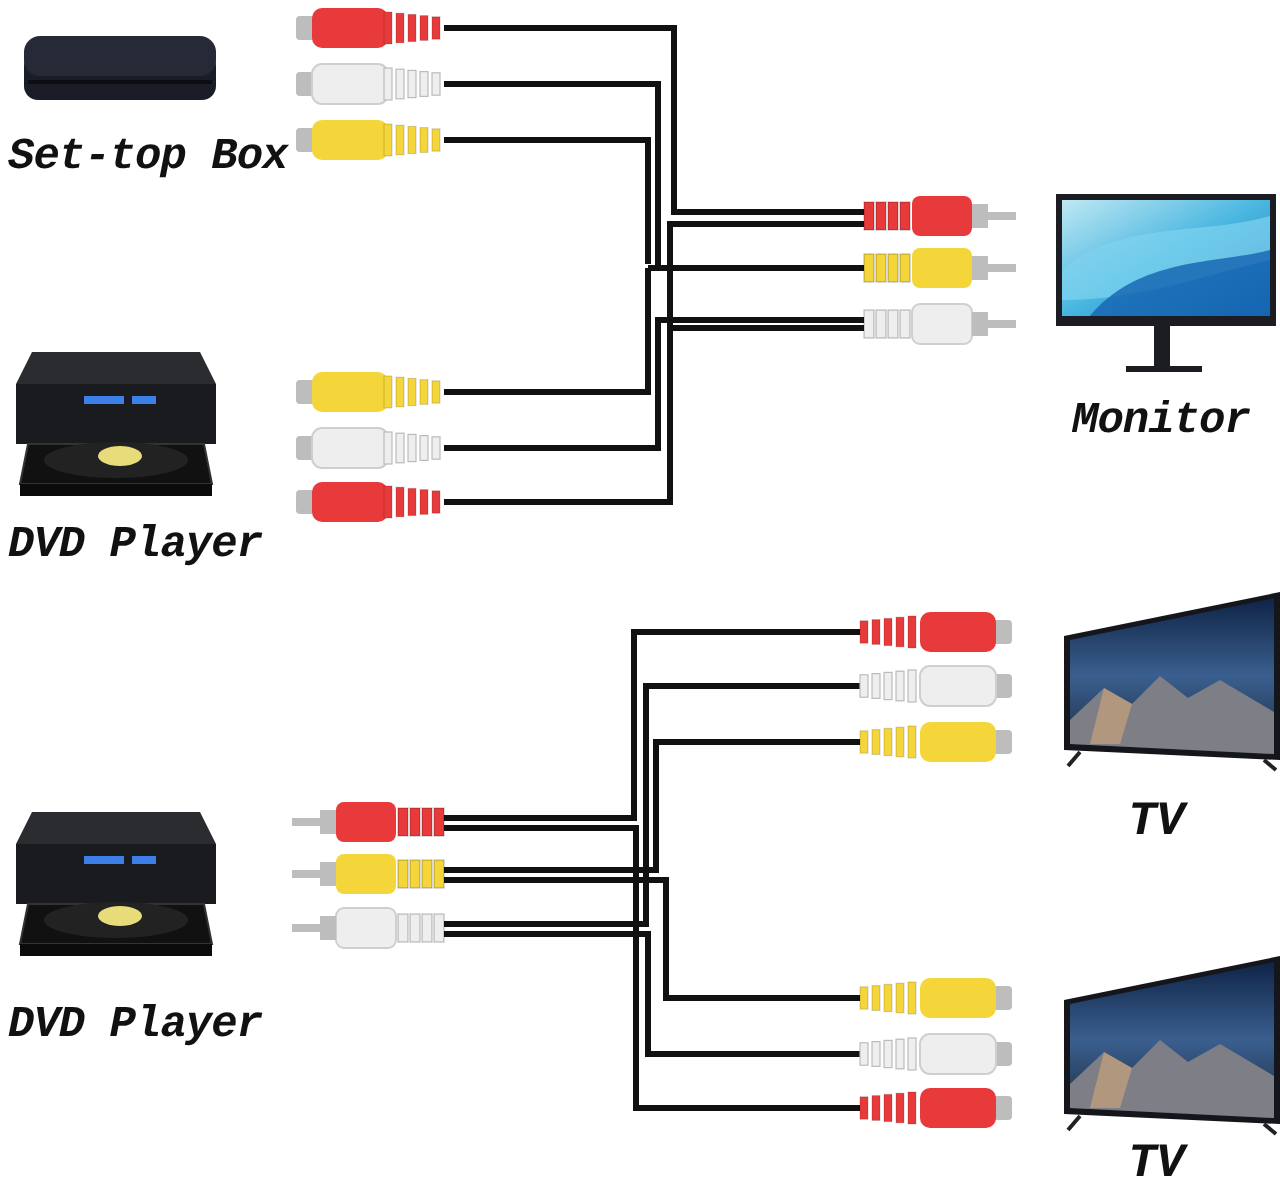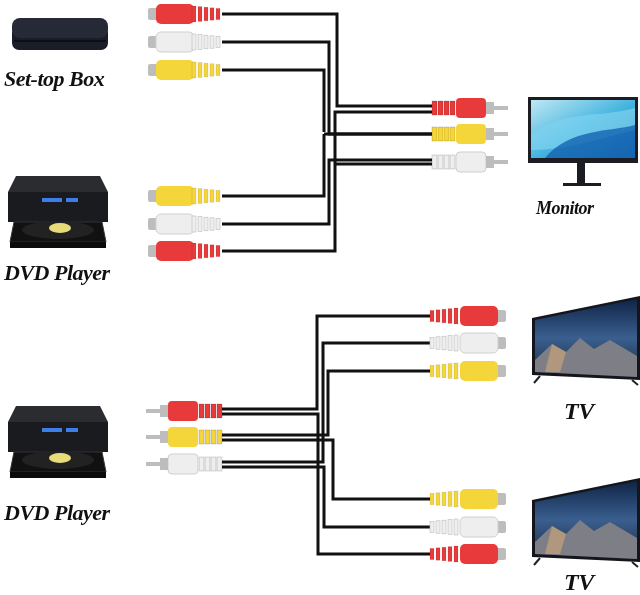--- a/index.html
+++ b/index.html
@@ -1,24 +1,24 @@
 <!DOCTYPE html>
 <html><head>
 <meta charset="utf-8">
 <style>
   html, body { margin: 0; padding: 0; background: #ffffff; }
   body { width: 640px; height: 595px; position: relative; overflow: hidden; font-family: "Liberation Sans", sans-serif; }
   #stage { position: absolute; left: 0; top: 0; width: 640px; height: 595px; }
   .label {
-    position: absolute; font-family: Liberation Serif, serif; font-weight: bold; font-style: italic;
+    position: absolute; font-family: Liberation Mono, monospace; font-weight: bold; font-style: italic;
     color: #111111; letter-spacing: -0.5px; white-space: nowrap;
   }
   .lbl-settop { left: 4px; top: 66px; font-size: 22px; }
   .lbl-dvd1 { left: 4px; top: 260px; font-size: 22px; }
-  .lbl-monitor { left: 536px; top: 198px; font-size: 18px; }
+  .lbl-monitor { left: 536px; top: 198px; font-size: 22px; }
   .lbl-dvd2 { left: 4px; top: 500px; font-size: 22px; }
   .lbl-tv1 { left: 564px; top: 398px; font-size: 24px; }
   .lbl-tv2 { left: 564px; top: 569px; font-size: 24px; }
 </style>
 </head>
 <body>
 
 <svg id="stage" width="640" height="595" viewBox="0 0 640 595" xmlns="http://www.w3.org/2000/svg">
   <defs>
     <linearGradient id="scr" x1="0" y1="0" x2="1" y2="1">

